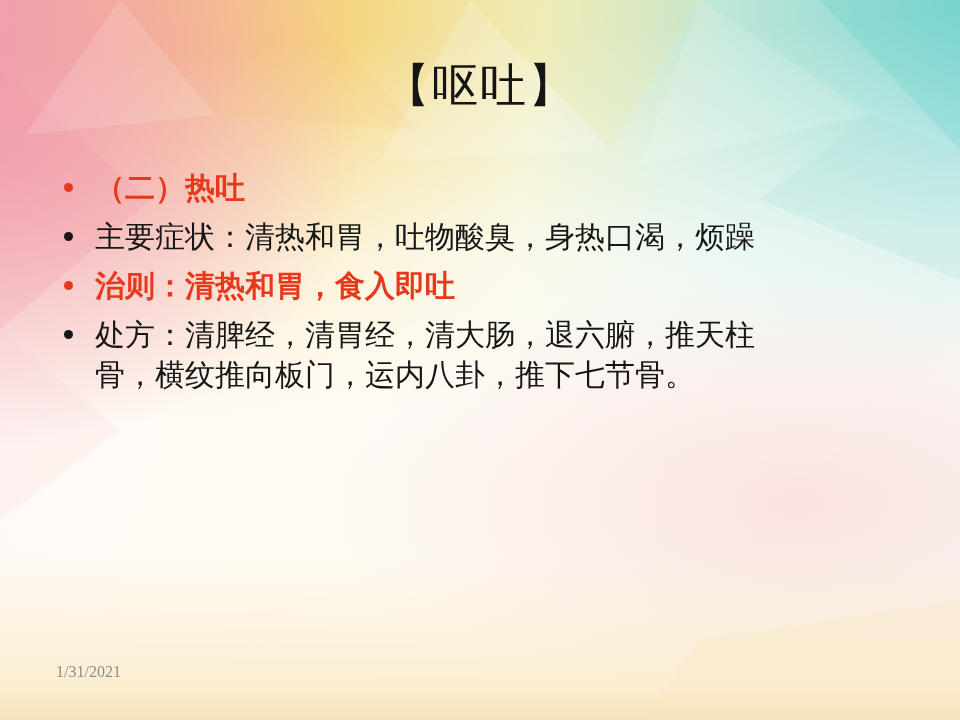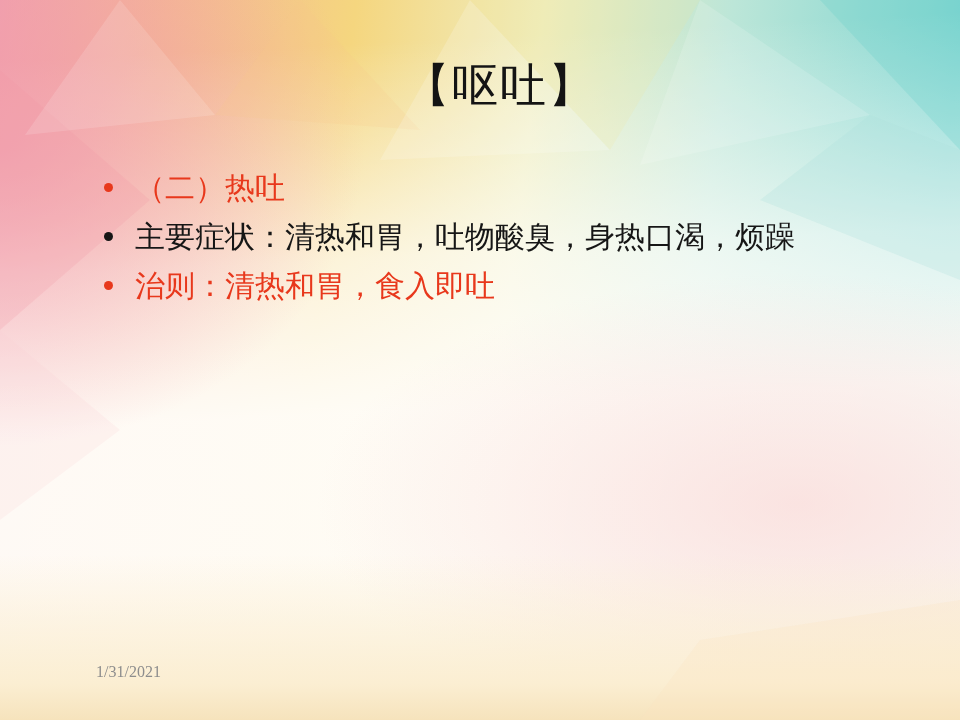--- a/index.html
+++ b/index.html
@@ -14,34 +14,34 @@
       
       radial-gradient(50% 32% at 83% 70%, rgba(250,214,213,0.65) 0%, rgba(250,214,213,0) 100%),
       
       radial-gradient(38% 42% at 0% 20%, rgba(242,158,172,0.8) 0%, rgba(242,158,172,0) 100%),
       
       linear-gradient(177deg, rgba(255,254,251,0) 8%, rgba(255,254,251,0.72) 36%, rgba(255,253,249,0.96) 56%, rgba(255,252,247,0.96) 100%),
       
       linear-gradient(97deg, #f0a0ad 0%, #f4b992 16%, #f5d67f 34%, #efedbe 52%, #bce6d8 70%, #7ed5d1 92%, #79d3cf 100%);
   }
   .facets{position:absolute;inset:0;pointer-events:none;}
-  .content{position:absolute;inset:0;margin-left:40px;}
+  .content{position:absolute;inset:0;}
   .title{
     position:absolute;top:50px;left:0;width:100%;
     text-align:center;
     font-size:46px;line-height:70px;
     color:#141414;letter-spacing:2px;
   }
   .bullets{position:absolute;left:62px;top:168px;width:858px;}
   .bullet-item{position:relative;padding-left:33px;margin-bottom:9px;font-size:30px;line-height:40px;color:#161616;}
   .bullet-item .dot{
     position:absolute;left:2px;top:15px;width:9px;height:9px;border-radius:50%;
     background:#161616;
   }
-  .bullet-item.red{color:var(--accent);font-weight:normal;}
+  .bullet-item.red{color:var(--accent);font-weight:bold;}
   .bullet-item.red .dot{background:var(--accent);}
   .line{white-space:nowrap;}
   .b1 .line:first-child{padding-left:2px;}
   .b2 .line:first-child{padding-left:110px;}
   .b3 .line:first-child{padding-left:75px;}
   .b4 .line:first-child{padding-left:63px;}
   .date{
     position:absolute;left:56px;top:663px;
     font-family:Liberation Serif, serif;
     font-size:16px;color:#8d8d8d;
@@ -79,19 +79,24 @@
       <div class="bullet-item b2 black">
         <span class="dot"></span>
         <div class="line">主要症状：清热和胃，吐物酸臭，身热口渴，烦躁</div>
       </div>
 
       <div class="bullet-item b3 red">
         <span class="dot"></span>
         <div class="line">治则：清热和胃，食入即吐</div>
       </div>
 
+      <div class="bullet-item b4 black">
+        <span class="dot"></span>
+        <div class="line">处方：清脾经，清胃经，清大肠，退六腑，推天柱</div>
+        <div class="line">骨，横纹推向板门，运内八卦，推下七节骨。</div>
+      </div>
 
     </div>
 
     <div class="date">1/31/2021</div>
 
   </div>
 </div>
 
 </body></html>

